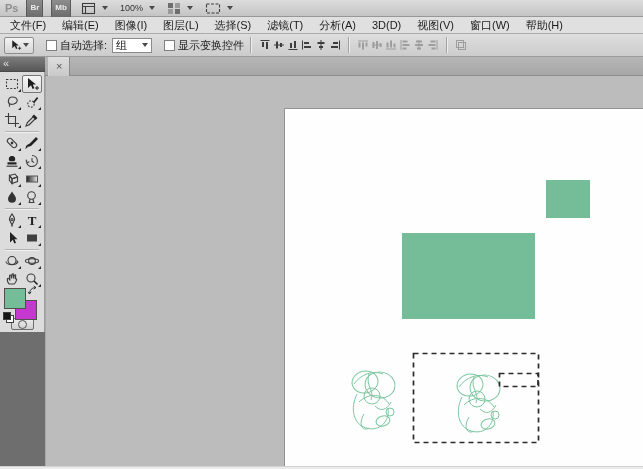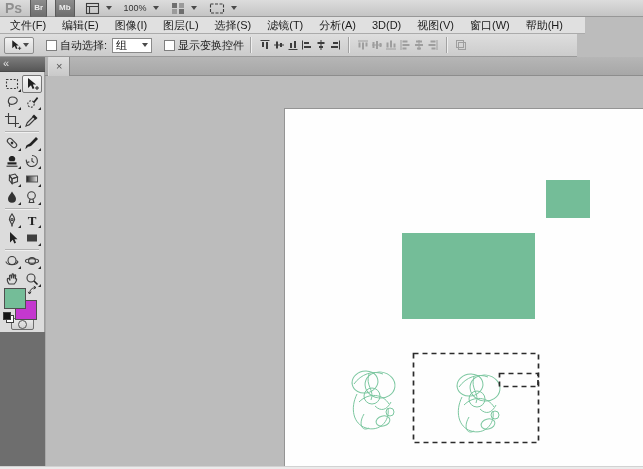--- a/index.html
+++ b/index.html
@@ -2,35 +2,35 @@
 <html><head>
 <meta charset="utf-8">
 <style>
   html,body{margin:0;padding:0;background:#888;}
   #app{position:relative;width:643px;height:469px;background:#bcbcbc;overflow:hidden;
        font-family:"Liberation Sans","DejaVu Sans",sans-serif;-webkit-font-smoothing:antialiased;}
   
   .appbar{position:absolute;left:0;top:0;width:643px;height:17px;box-sizing:border-box;
           background:linear-gradient(#dcdcdc,#c4c4c4);border-bottom:1px solid #979797;
           display:flex;align-items:center;gap:8px;padding:0 5px;}
-  .pslogo{color:#8f8f8f;font-weight:bold;font-size:14px;}
+  .pslogo{color:#8f8f8f;font-weight:bold;font-size:11px;}
   .abbtn{height:12px;padding:3px 3px;background:linear-gradient(#8f8f8f,#6c6c6c);
          border:1px solid #5a5a5a;border-radius:2px;color:#ececec;font-size:8px;
          font-weight:bold;line-height:10px;display:flex;align-items:center;cursor:default;}
   .abgrp{display:flex;align-items:center;gap:6px;padding:0 2px;}
   .dda{width:0;height:0;border-left:3px solid transparent;border-right:3px solid transparent;
        border-top:4px solid #4a4a4a;}
   .abtxt{font-size:9px;color:#333;}
   .nf{fill:none;stroke:#3c3c3c;stroke-width:1.1;}
   
-  .menubar{position:absolute;left:0;top:17px;width:585px;height:17px;box-sizing:border-box;
+  .menubar{position:absolute;left:0;top:17px;width:643px;height:17px;box-sizing:border-box;
            background:#e0e0e0;border-bottom:1px solid #ababab;display:flex;align-items:center;padding-left:2px;}
   .menuitem{font-size:11px;color:#1b1b1b;padding:0 8px;white-space:nowrap;}
   
-  .optbar{position:absolute;left:0;top:34px;width:577px;height:23px;box-sizing:border-box;
+  .optbar{position:absolute;left:0;top:34px;width:643px;height:23px;box-sizing:border-box;
           background:linear-gradient(#dedede,#cccccc);border-bottom:1px solid #9a9a9a;
           display:flex;align-items:center;padding-left:4px;}
   .presetbtn{width:30px;height:17px;box-sizing:border-box;border:1px solid #8d8d8d;border-radius:2px;
              background:linear-gradient(#f3f3f3,#d6d6d6);display:flex;align-items:center;justify-content:center;gap:1px;}
   .cb{width:9px;height:9px;background:#fff;border:1px solid #7f7f7f;margin:0 3px 0 12px;flex:none;}
   .optlabel{font-size:11px;color:#222;white-space:nowrap;}
   .sel{width:40px;height:15px;box-sizing:border-box;background:#fff;border:1px solid #8a8a8a;
        display:flex;align-items:center;justify-content:space-between;padding:0 3px;margin-left:5px;font-size:11px;color:#111;}
   .vsep{width:1px;height:16px;background:#a2a2a2;border-right:1px solid #eee;margin:0 6px;flex:none;}
   .alicon{width:12px;height:15px;display:flex;align-items:center;justify-content:center;margin:0 1px;flex:none;}

